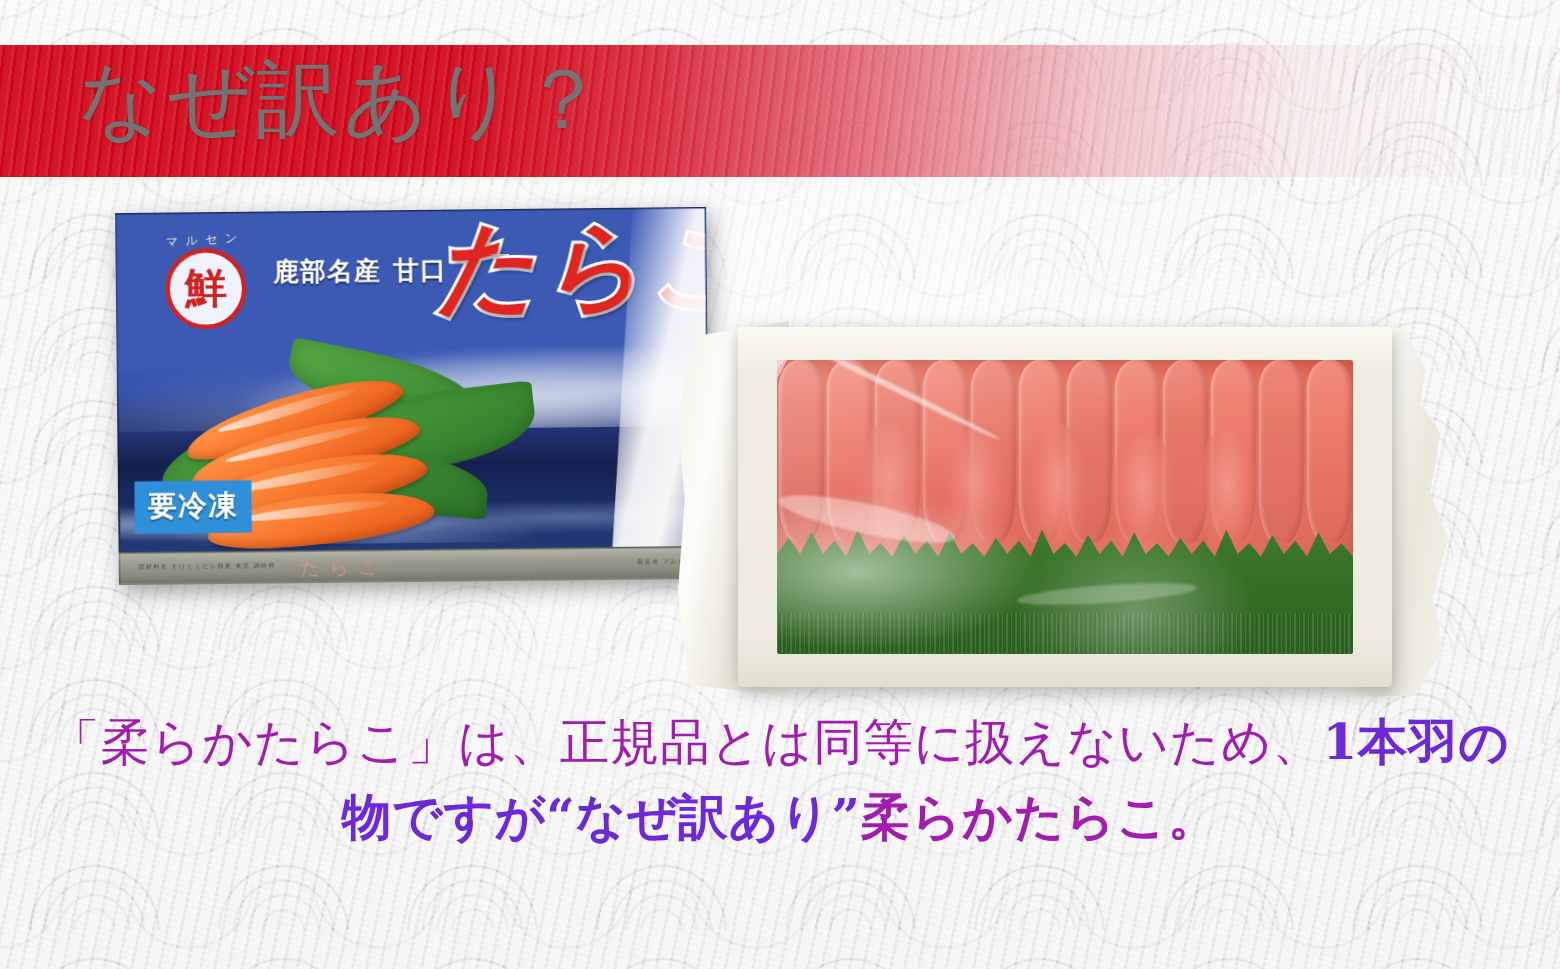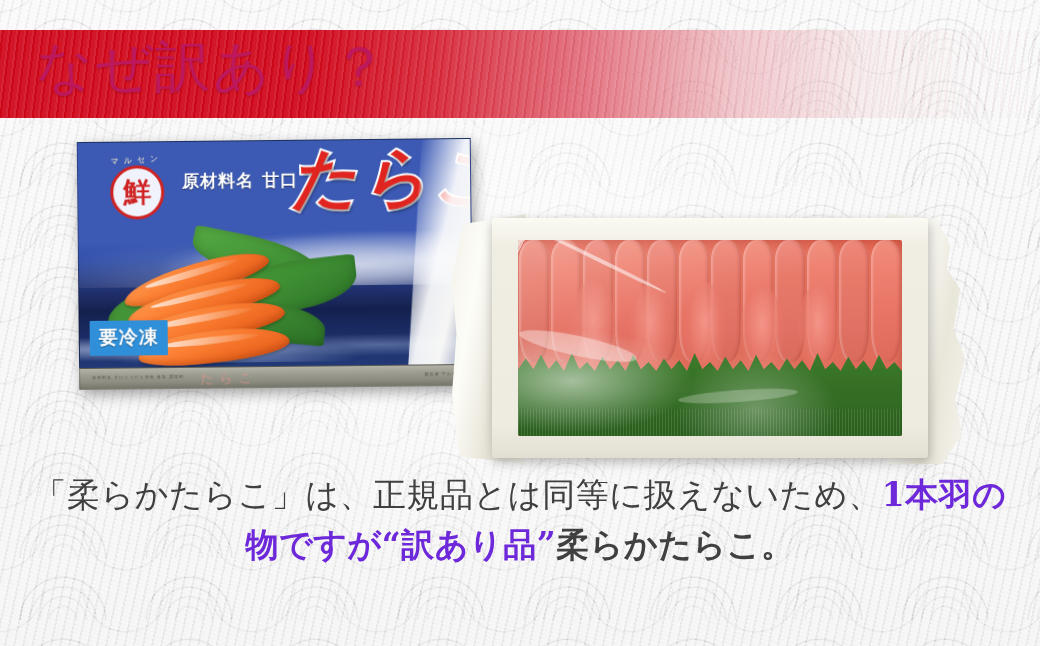--- a/index.html
+++ b/index.html
@@ -51,23 +51,23 @@
         rgba(228,130,142,.48) 70%,
         rgba(236,185,190,.22) 83%,
         rgba(242,222,224,.05) 94%,
         rgba(245,235,236,0) 100%);
   }
   .band-tex{
     position:absolute;inset:0;opacity:.22;
     background-image:repeating-linear-gradient(97deg, rgba(255,255,255,.55) 0 2px, rgba(120,0,10,.18) 2px 4px, rgba(255,255,255,.3) 4px 8px);
   }
   .band-title{
-    position:absolute;left:36px;top:30px;height:74px;
+    position:absolute;left:52px;top:30px;height:74px;
     display:flex;align-items:center;
-    color:#be185d;
+    color:#737373;
     font-family:"DejaVu Serif","Liberation Serif",serif;
     font-size:56px;font-weight:400;letter-spacing:2px;
     line-height:1;
     text-shadow:0 1px 2px rgba(120,0,8,.35);
     white-space:nowrap;
   }
 
   
   .carton{
     position:absolute;left:78px;top:140px;width:394px;height:248px;
@@ -263,21 +263,21 @@
     text-align:center;
     font-family:"DejaVu Serif","Liberation Serif",serif;
     color:#121212;
   }
   .copy .ln{
     display:block;white-space:nowrap;
     font-size:33px;line-height:50px;letter-spacing:.5px;
   }
   .copy .ln.l2,.copy .ln.l3{font-weight:700;}
   .red{color:#6d28d9;font-weight:700;}
-  .blk{color:#404040;}
+  .blk{color:#a21caf;}
 </style>
 </head>
 <body>
 
 <div id="page">
 
   <div class="bg-washi"></div>
   <div class="bg-grain"></div>
   <div class="bg-vign"></div>
 
@@ -293,21 +293,21 @@
       <div class="carton-seafoam"></div>
 
       <div class="seal-wrap">
         <div class="seal-maru">マルセン</div>
         <div class="seal">
           <span>鮮</span>
         </div>
       </div>
 
       <div class="carton-sub">
-        <span>原材料名</span><span class="amakuchi">甘口</span>
+        <span>鹿部名産</span><span class="amakuchi">甘口</span>
       </div>
 
       <div class="carton-title">たらこ</div>
 
       <div class="leaf l2"></div>
       <div class="leaf l3"></div>
       <div class="leaf l1"></div>
       <div class="leaf l4"></div>
 
       <div class="roe r1"></div>
@@ -357,16 +357,16 @@
         <div class="film"></div>
         <div class="film-crease" style="left:6px;top:18px;width:150px;height:4px;transform:rotate(26deg);"></div>
         <div class="film-crease" style="left:0px;top:96px;width:120px;height:20px;transform:rotate(12deg);opacity:.7;"></div>
         <div class="film-crease" style="left:160px;top:150px;width:120px;height:12px;transform:rotate(-4deg);opacity:.45;"></div>
       </div>
     </div>
   </div>
 
   <div class="copy">
     <span class="ln l1"><span class="blk">「柔らかたらこ」は、正規品とは同等に扱えないため、</span><span class="red">1本羽の</span></span>
-    <span class="ln l2"><span class="red">物ですが“訳あり品”</span><span class="blk">柔らかたらこ。</span></span>
+    <span class="ln l2"><span class="red">物ですが“なぜ訳あり”</span><span class="blk">柔らかたらこ。</span></span>
   </div>
 
 </div>
 
 </body></html>

